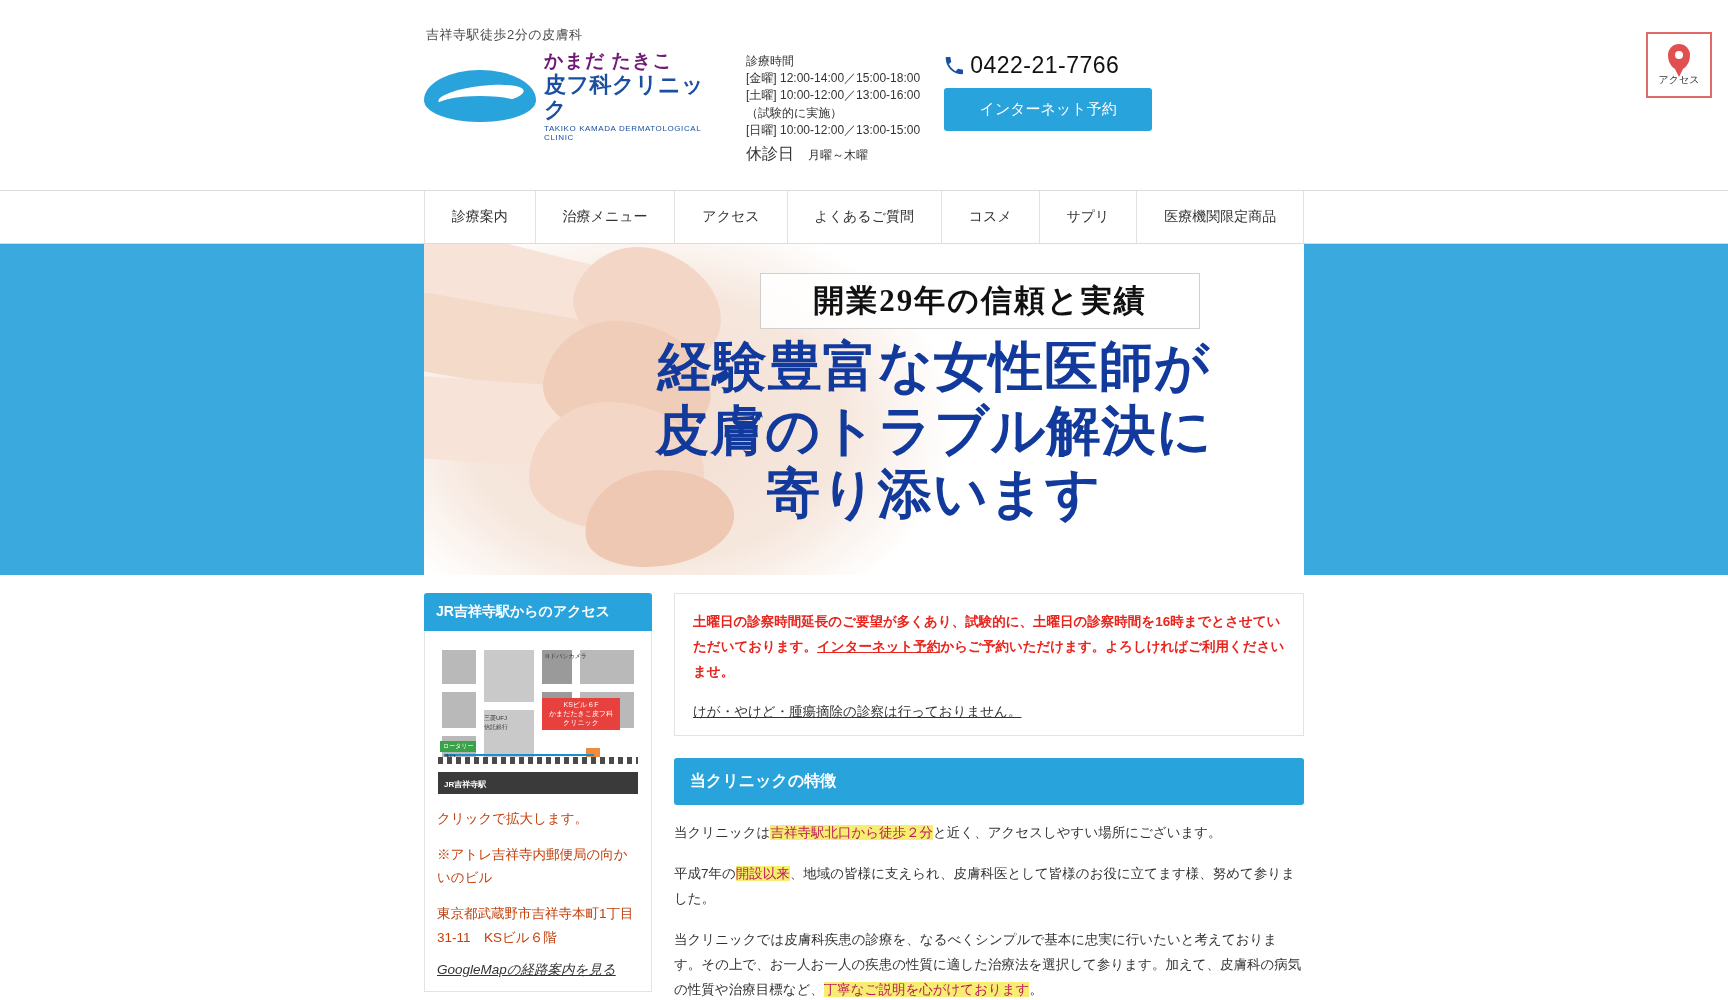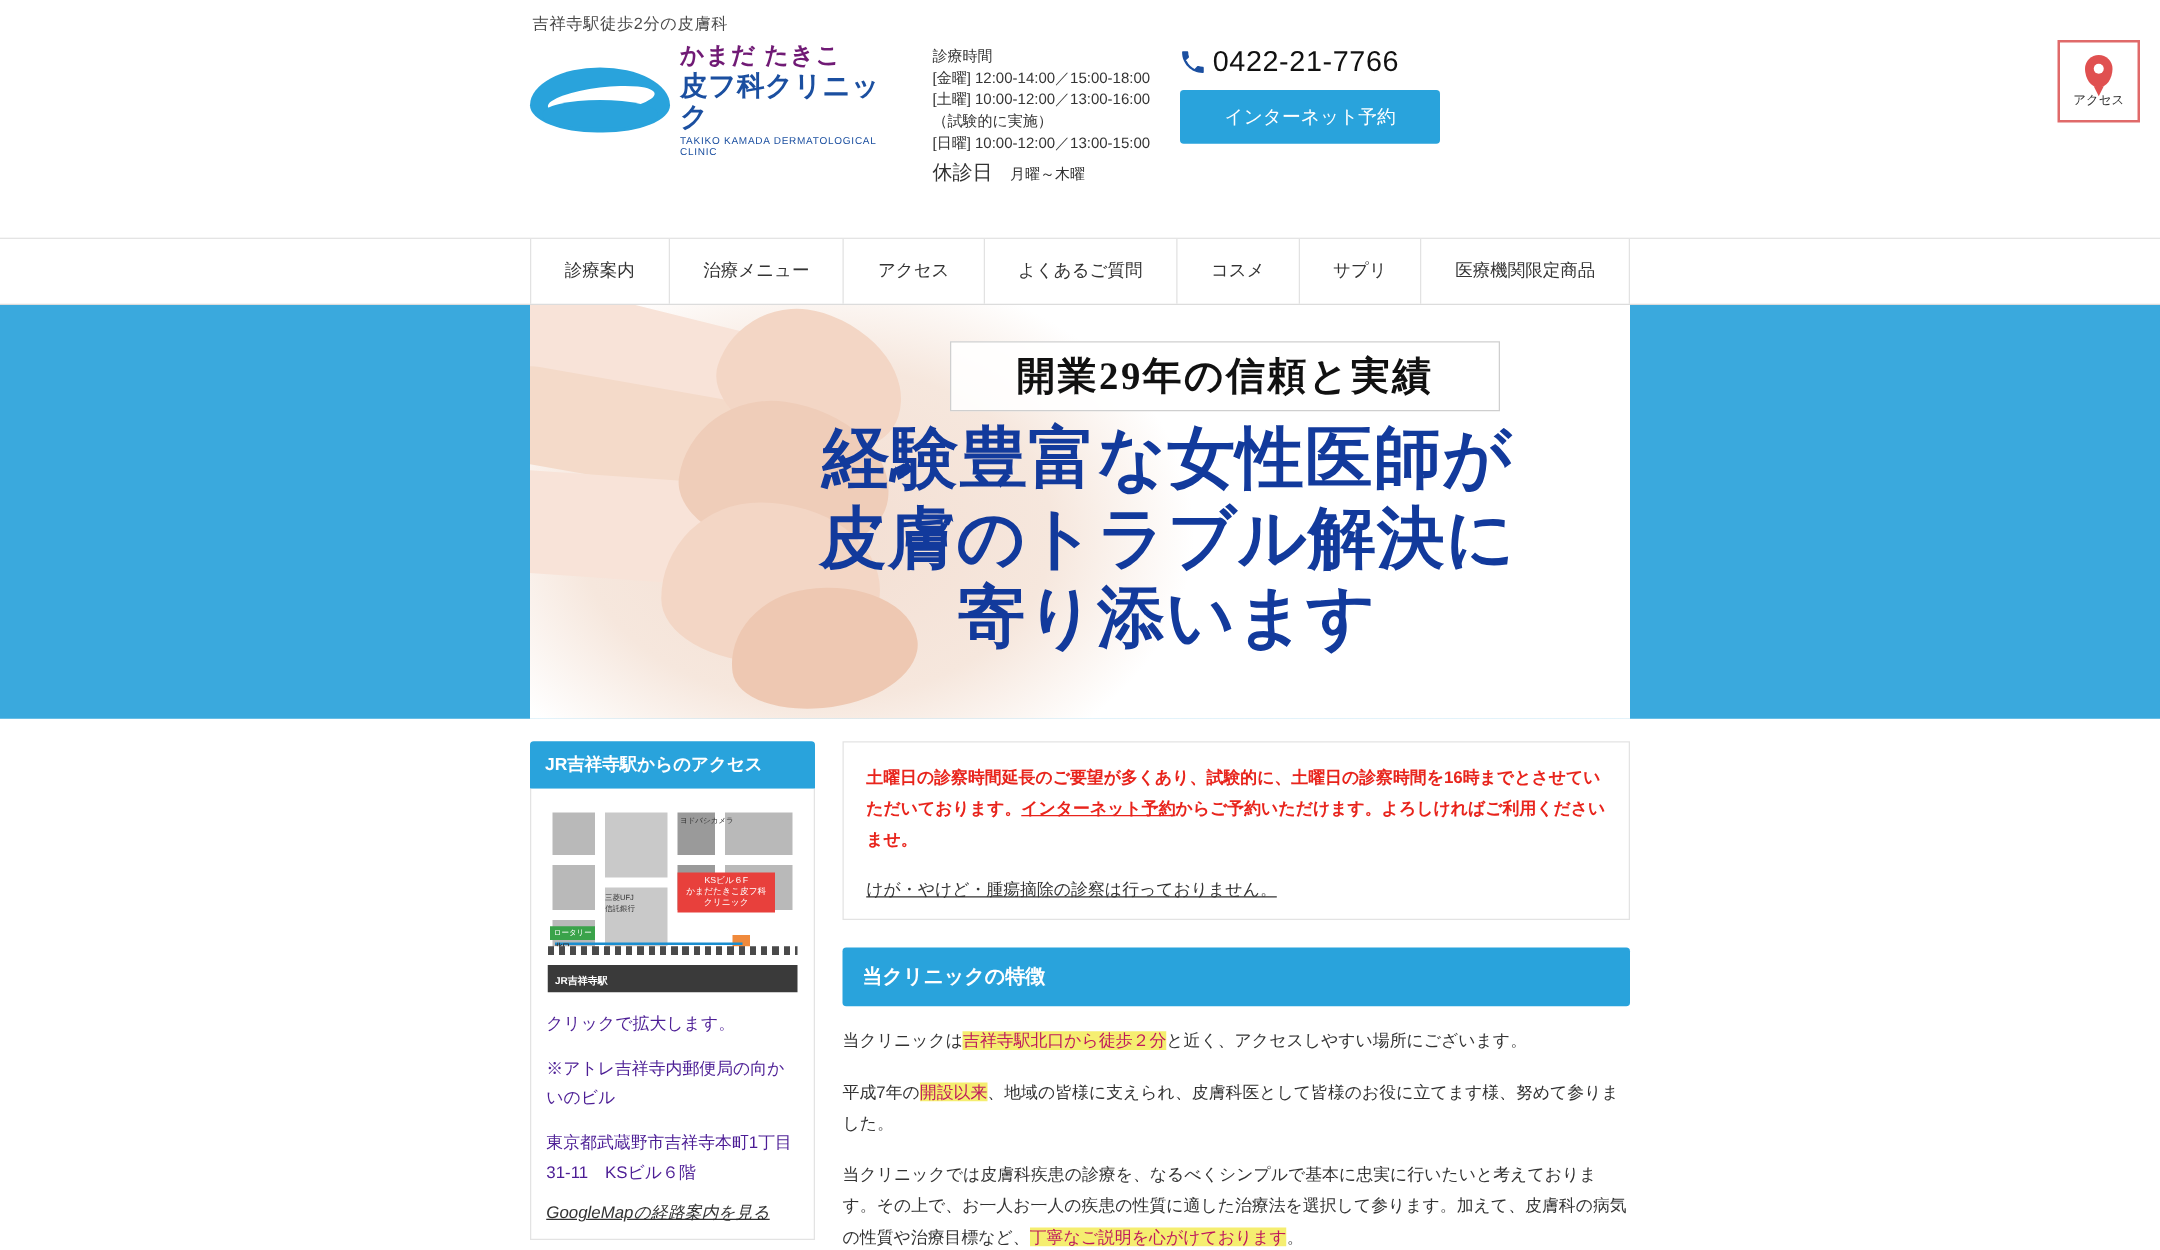--- a/index.html
+++ b/index.html
@@ -21,21 +21,21 @@
   .header {
     position: relative;
     width: 1728px;
     height: 190px;
     background: #ffffff;
   }
   .header-inner {
     position: relative;
     width: 880px;
     margin: 0 auto;
-    padding-top: 10px;
+    padding-top: 26px;
   }
   .tagline {
     font-size: 13px;
     color: #4a4a4a;
     letter-spacing: 0.5px;
     margin: 0 0 2px 0;
     padding-left: 2px;
   }
   .logo-row {
     display: flex;
@@ -326,21 +326,21 @@
   }
   .map-green {
     position: absolute; left: 2px; bottom: 42px;
     background: #3aa34a; color: #fff; font-size: 6px; padding: 1px 3px;
   }
   .map-arrow {
     position: absolute; left: 6px; bottom: 38px;
     width: 150px; height: 2px; background: #1a8ed0;
   }
   .side-text {
-    font-size: 13.5px; color: #4c1d95; line-height: 1.75; margin: 12px 0 0 0;
+    font-size: 13.5px; color: #c2410c; line-height: 1.75; margin: 12px 0 0 0;
   }
   .side-link {
     font-size: 13.5px; color: #333; text-decoration: underline; cursor: pointer;
     display: inline-block; margin-top: 12px; font-style: italic;
   }
 
   
   .notice-box {
     border: 1px solid #e3e3e3;
     padding: 16px 18px 14px 18px;

